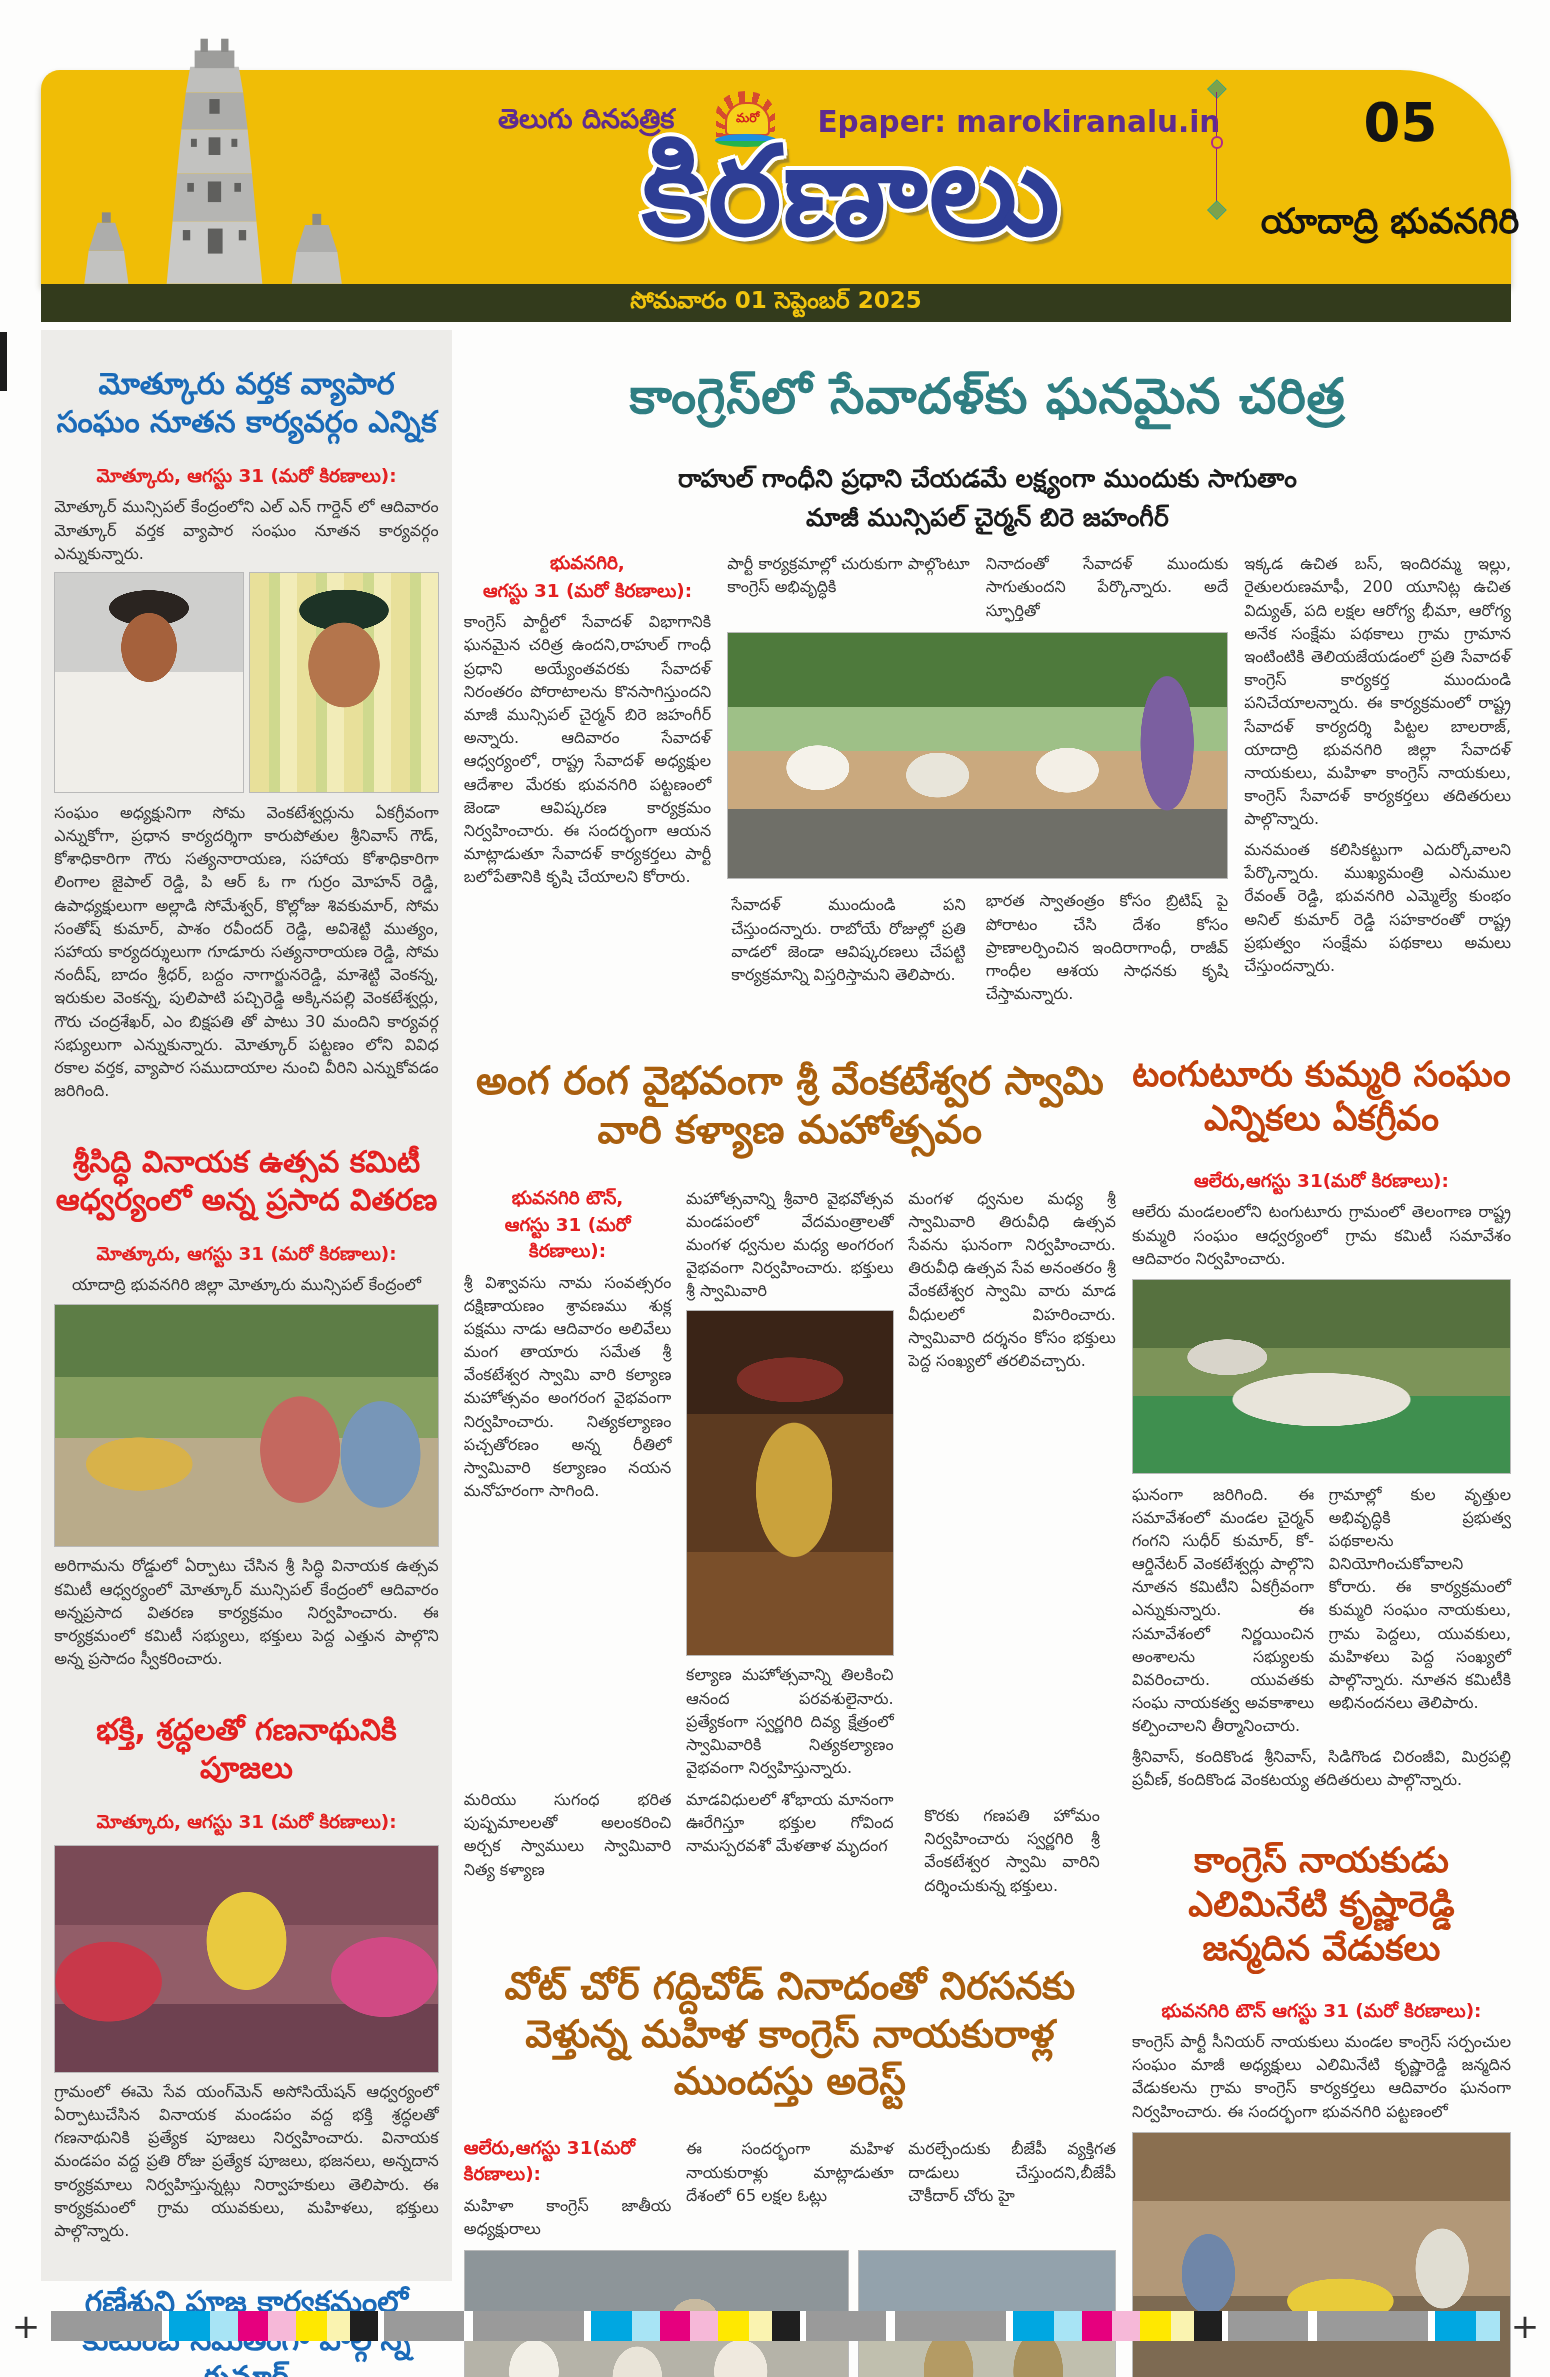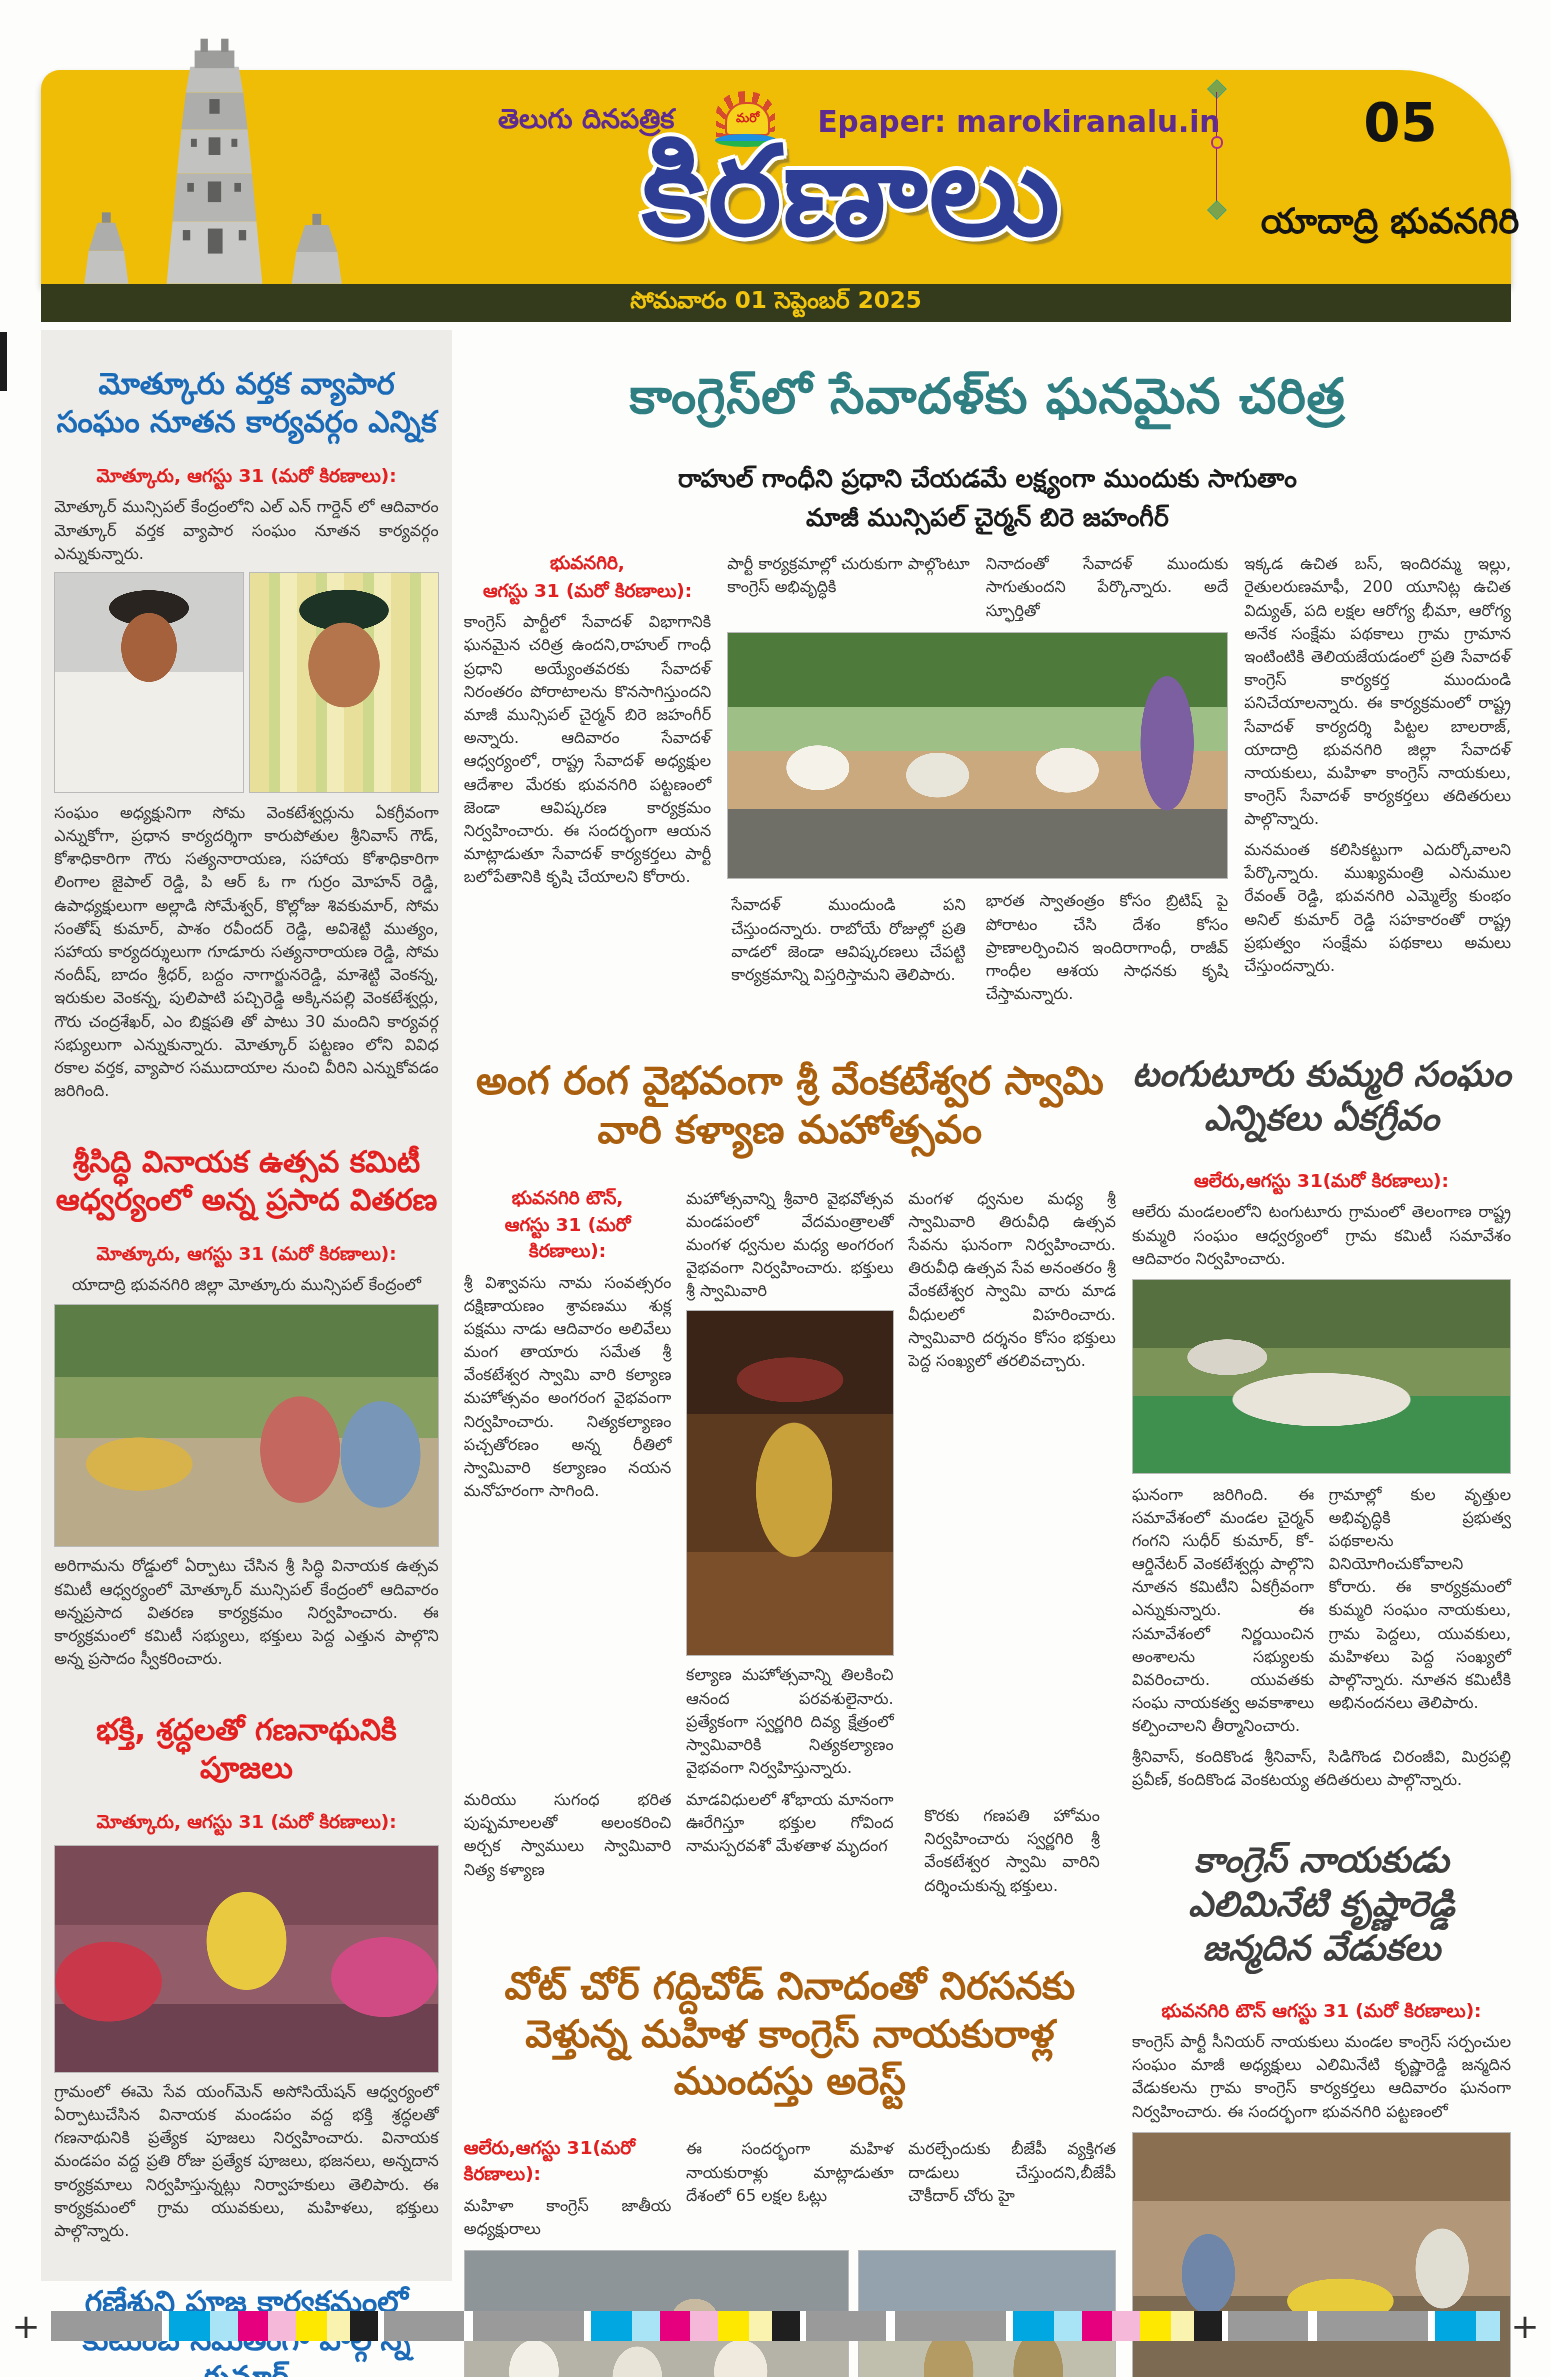--- a/index.html
+++ b/index.html
@@ -41,21 +41,21 @@
   .content{position:absolute;left:41px;right:40px;top:330px;bottom:96px;display:flex;gap:11.8px;}
   .reg-slice{position:absolute;left:0;top:332px;width:6.6px;height:59px;background:#1c1c1c;}
   .headline{text-align:center;font-weight:bold;line-height:1.25;}
   .dateline{text-align:center;color:#e32020;font-size:18.4px;font-weight:bold;margin:7.4px 0 4.4px;}
   .body{font-size:16px;line-height:1.45;text-align:justify;color:#343434;}
   .ph{width:100%;border:0.7px solid #b9b9b9;box-sizing:border-box;}
   
   .left-col{width:411px;flex:0 0 auto;background:#edece9;padding:10.3px 13.3px;box-sizing:border-box;
             display:flex;flex-direction:column;}
   .left-col .headline{font-size:30px;}
-  .hl-blue{color:#1a6ab8;} .hl-red{color:#e32020;} .hl-brown{color:#a95f0e;} .hl-magenta{color:#404040;font-style:italic;} .hl-teal{color:#2f7e82;}
+  .hl-blue{color:#1a6ab8;} .hl-red{color:#e32020;} .hl-brown{color:#a95f0e;} .hl-magenta{color:#c2410c;} .hl-teal{color:#2f7e82;}
   .portrait-row{display:flex;gap:5.9px;margin:7.4px 0;}
   .portrait-row .ph{height:221px;flex:1;}
   .ph-man1{background:linear-gradient(180deg,#d6d6d4 0 42%,#e9e7e2 42% 100%),#d6d6d4;
            background-image:radial-gradient(ellipse 46px 57px at 50% 34%,#a5613c 0 60%,transparent 61%),
            radial-gradient(ellipse 66px 29.5px at 50% 16%,#2a2420 0 60%,transparent 61%),
            linear-gradient(180deg,#cfcfcd 0 45%,#f0eee9 45% 100%);}
   .ph-man2{background-image:radial-gradient(ellipse 59px 70px at 50% 42%,#b4754c 0 60%,transparent 61%),
            radial-gradient(ellipse 74px 34px at 50% 17%,#1d3326 0 60%,transparent 61%),
            repeating-linear-gradient(90deg,#e8e09a 0 19px,#cfd98e 19px 29.5px,#f2ecb8 29.5px 47px);}
   .ph-annadanam{height:243px;margin:7.4px 0;

